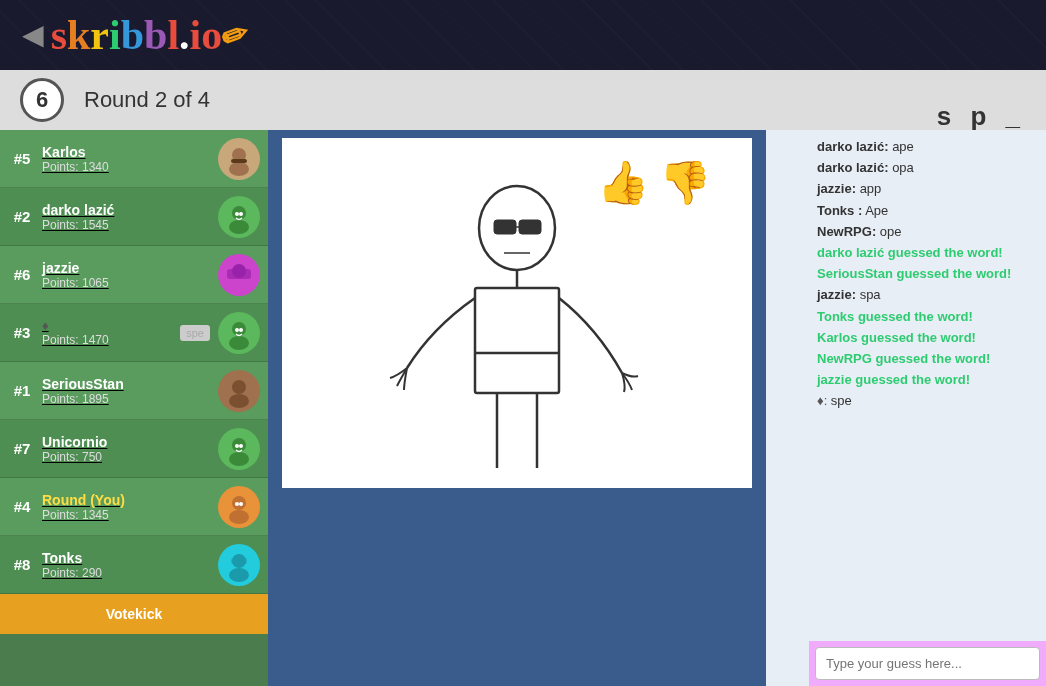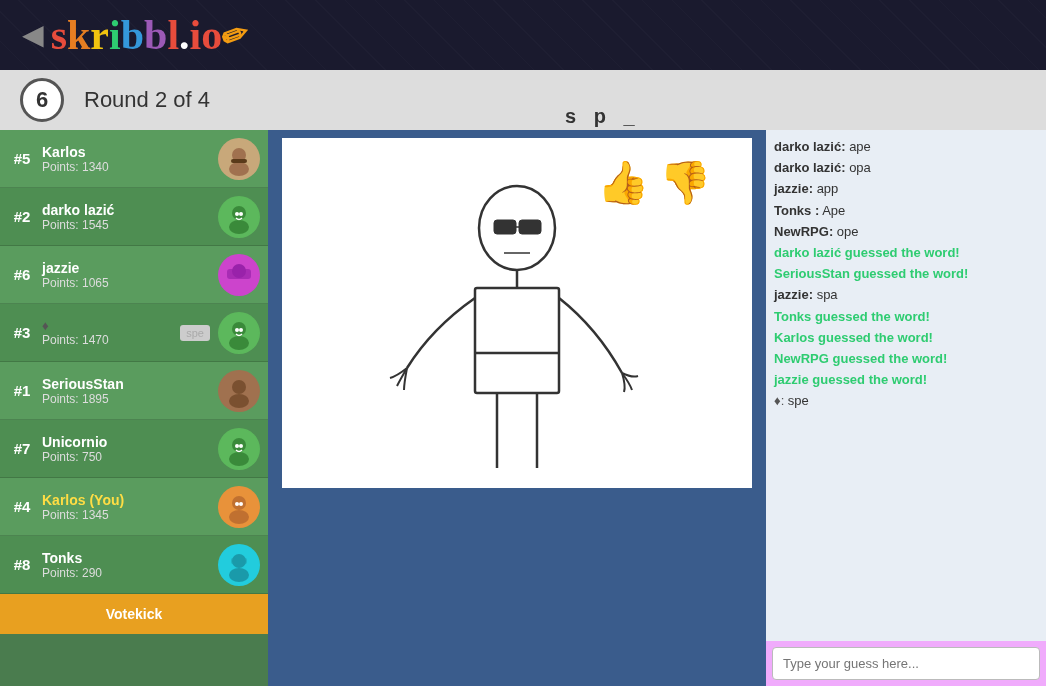--- a/index.html
+++ b/index.html
@@ -54,25 +54,25 @@
       font-weight: bold;
       color: #333;
     }
     #round-text {
       font-size: 22px;
       font-weight: normal;
       color: #333;
       flex: 1;
     }
     #word-display {
-      font-size: 20px;
+      font-size: 26px;
       font-weight: bold;
       color: #333;
       letter-spacing: 6px;
-      text-align: left;
+      text-align: right;
       flex: 1;
       margin-top: 32px;
     }
 
     
     #main {
       display: flex;
       height: calc(686px - 70px - 60px);
     }
 
@@ -97,20 +97,21 @@
       font-weight: bold;
       color: white;
       font-size: 15px;
       width: 28px;
       text-align: center;
     }
     .player-info {
       flex: 1;
       display: flex;
       flex-direction: column;
+      text-decoration: underline;
     }
     .player-name {
       font-weight: bold;
       color: white;
       font-size: 14px;
     }
     .player-name.you { color: #ffdd44; }
     .player-points {
       color: #ddd;
       font-size: 12px;
@@ -185,20 +186,21 @@
       height: 100%;
     }
 
     
     #chat-area {
       width: 280px;
       background: #e8eef5;
       display: flex;
       flex-direction: column;
       flex-shrink: 0;
+      padding-left: 43px;
     }
     #chat-messages {
       flex: 1;
       overflow-y: auto;
       padding: 8px;
       display: flex;
       flex-direction: column;
       gap: 3px;
     }
     .chat-msg {
@@ -372,21 +374,21 @@
               <ellipse cx="20" cy="30" rx="10" ry="7" fill="#3a8a3a"></ellipse>
               <ellipse cx="18" cy="17" rx="2" ry="2" fill="white"></ellipse>
               <ellipse cx="22" cy="17" rx="2" ry="2" fill="white"></ellipse>
               <path d="M17 21 Q20 24 23 21" stroke="white" stroke-width="1.5" fill="none"></path>
             </svg>
           </div>
   </div>
         <div class="player-row">
     <span class="player-rank">#4</span>
     <div class="player-info">
-      <span class="player-name you">Karlos (You)</span>
+      <span class="player-name you">Round (You)</span>
       <span class="player-points">Points: 1345</span>
     </div>
 
     <div class="player-avatar" style="background:#e8923a;">
             <svg width="40" height="40" viewBox="0 0 40 40">
               <circle cx="20" cy="20" r="20" fill="#e8923a"></circle>
               <ellipse cx="20" cy="16" rx="7" ry="7" fill="#c07030"></ellipse>
               <ellipse cx="20" cy="30" rx="10" ry="7" fill="#c07030"></ellipse>
               <ellipse cx="18" cy="17" rx="2" ry="2" fill="white"></ellipse>
               <ellipse cx="22" cy="17" rx="2" ry="2" fill="white"></ellipse>

